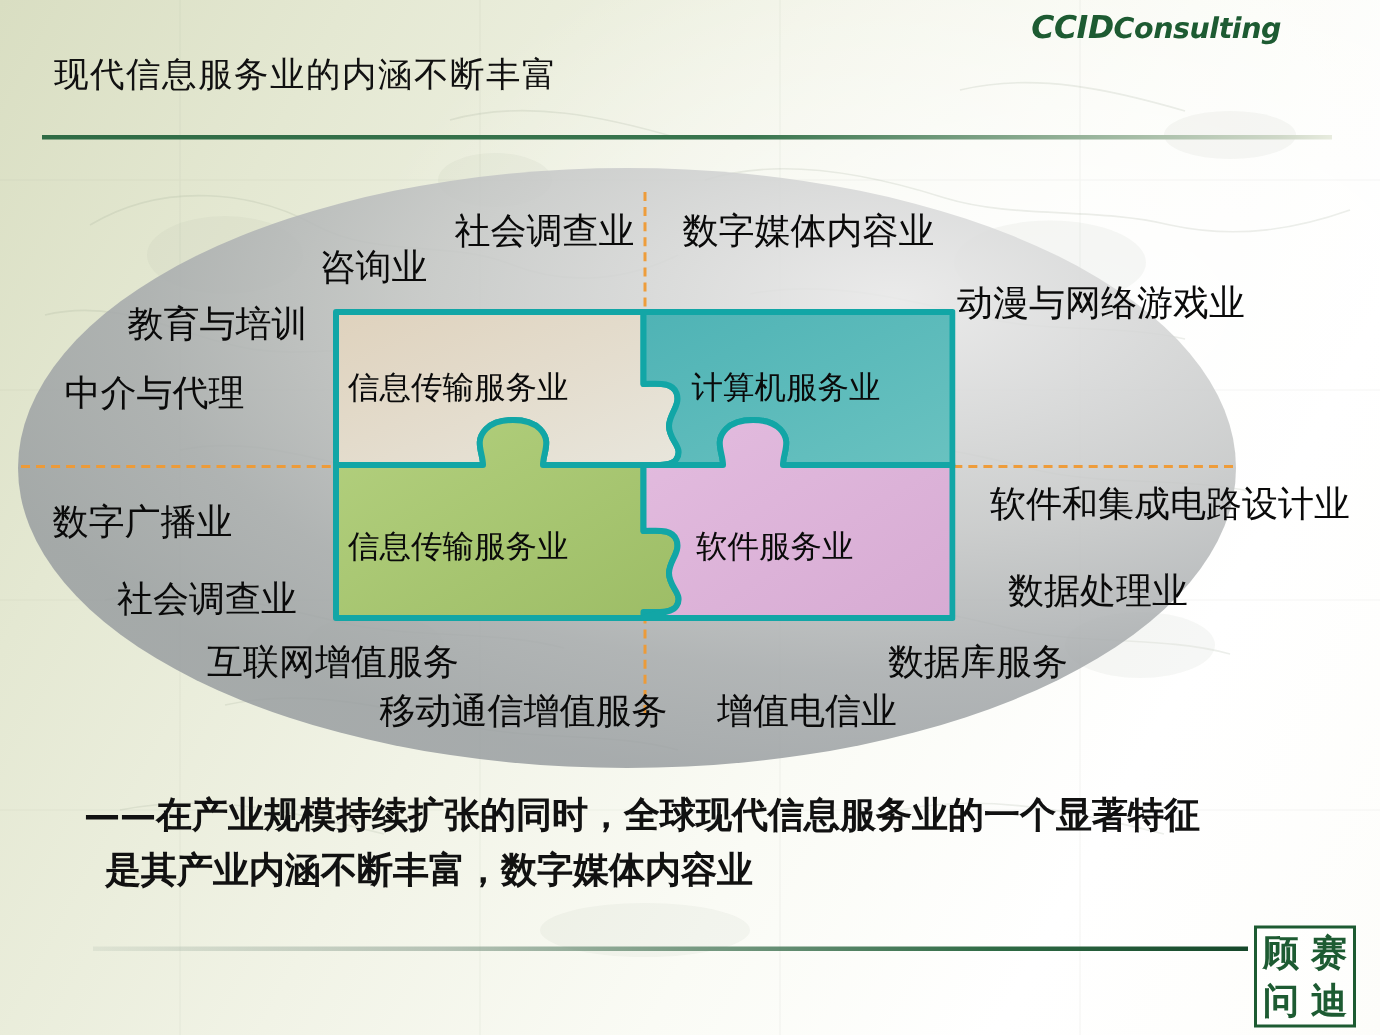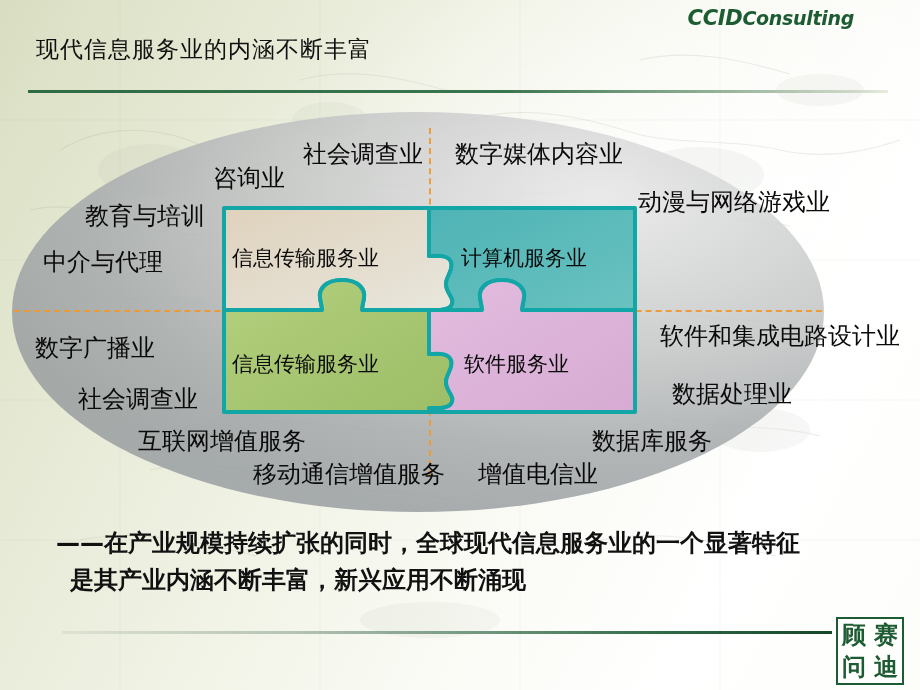--- a/index.html
+++ b/index.html
@@ -238,21 +238,21 @@
   <div class="sat" style="left:35px;top:332px;">数字广播业</div>
   <div class="sat" style="left:672px;top:378px;">数据处理业</div>
   <div class="sat" style="left:78px;top:383px;">社会调查业</div>
   <div class="sat" style="left:138px;top:425px;">互联网增值服务</div>
   <div class="sat" style="left:592px;top:425px;">数据库服务</div>
   <div class="sat" style="left:253px;top:458px;">移动通信增值服务</div>
   <div class="sat" style="left:478px;top:458px;">增值电信业</div>
 
   <div class="caption">
     <span>——在产业规模持续扩张的同时，全球现代信息服务业的一个显著特征</span>
-    <span class="l2">是其产业内涵不断丰富，新兴应用不断涌现</span>
+    <span class="l2">是其产业内涵不断丰富，数字媒体内容业</span>
   </div>
 
   <div class="foot-rule"></div>
   <div class="cn-logo">
     <span>顾</span>
     <span>赛</span>
     <span>问</span>
     <span>迪</span>
   </div>
 

